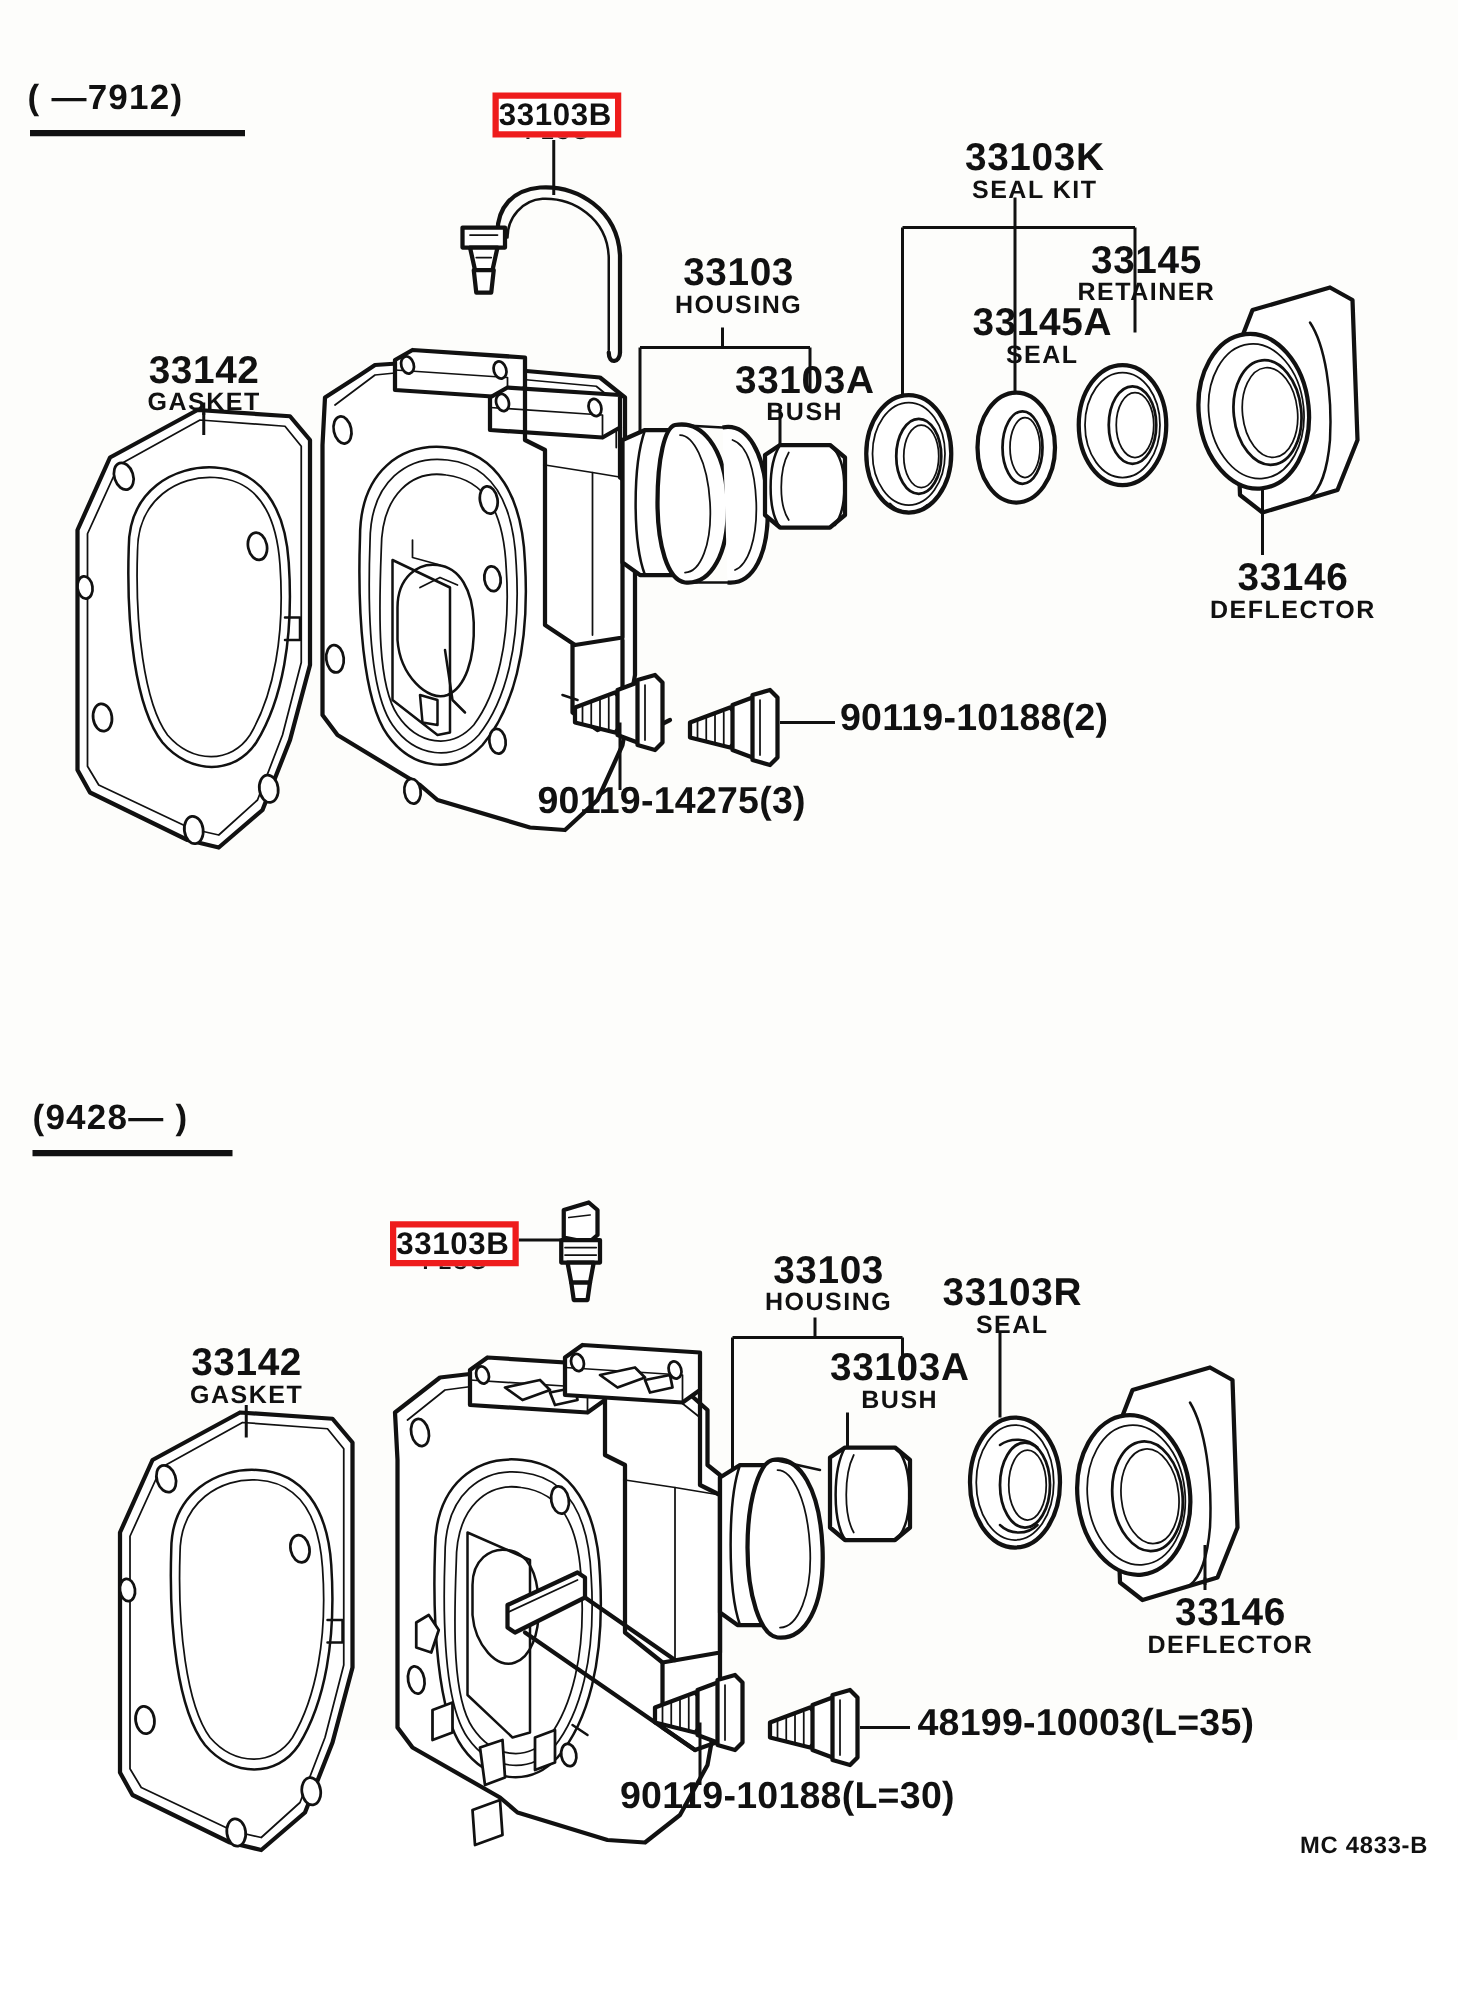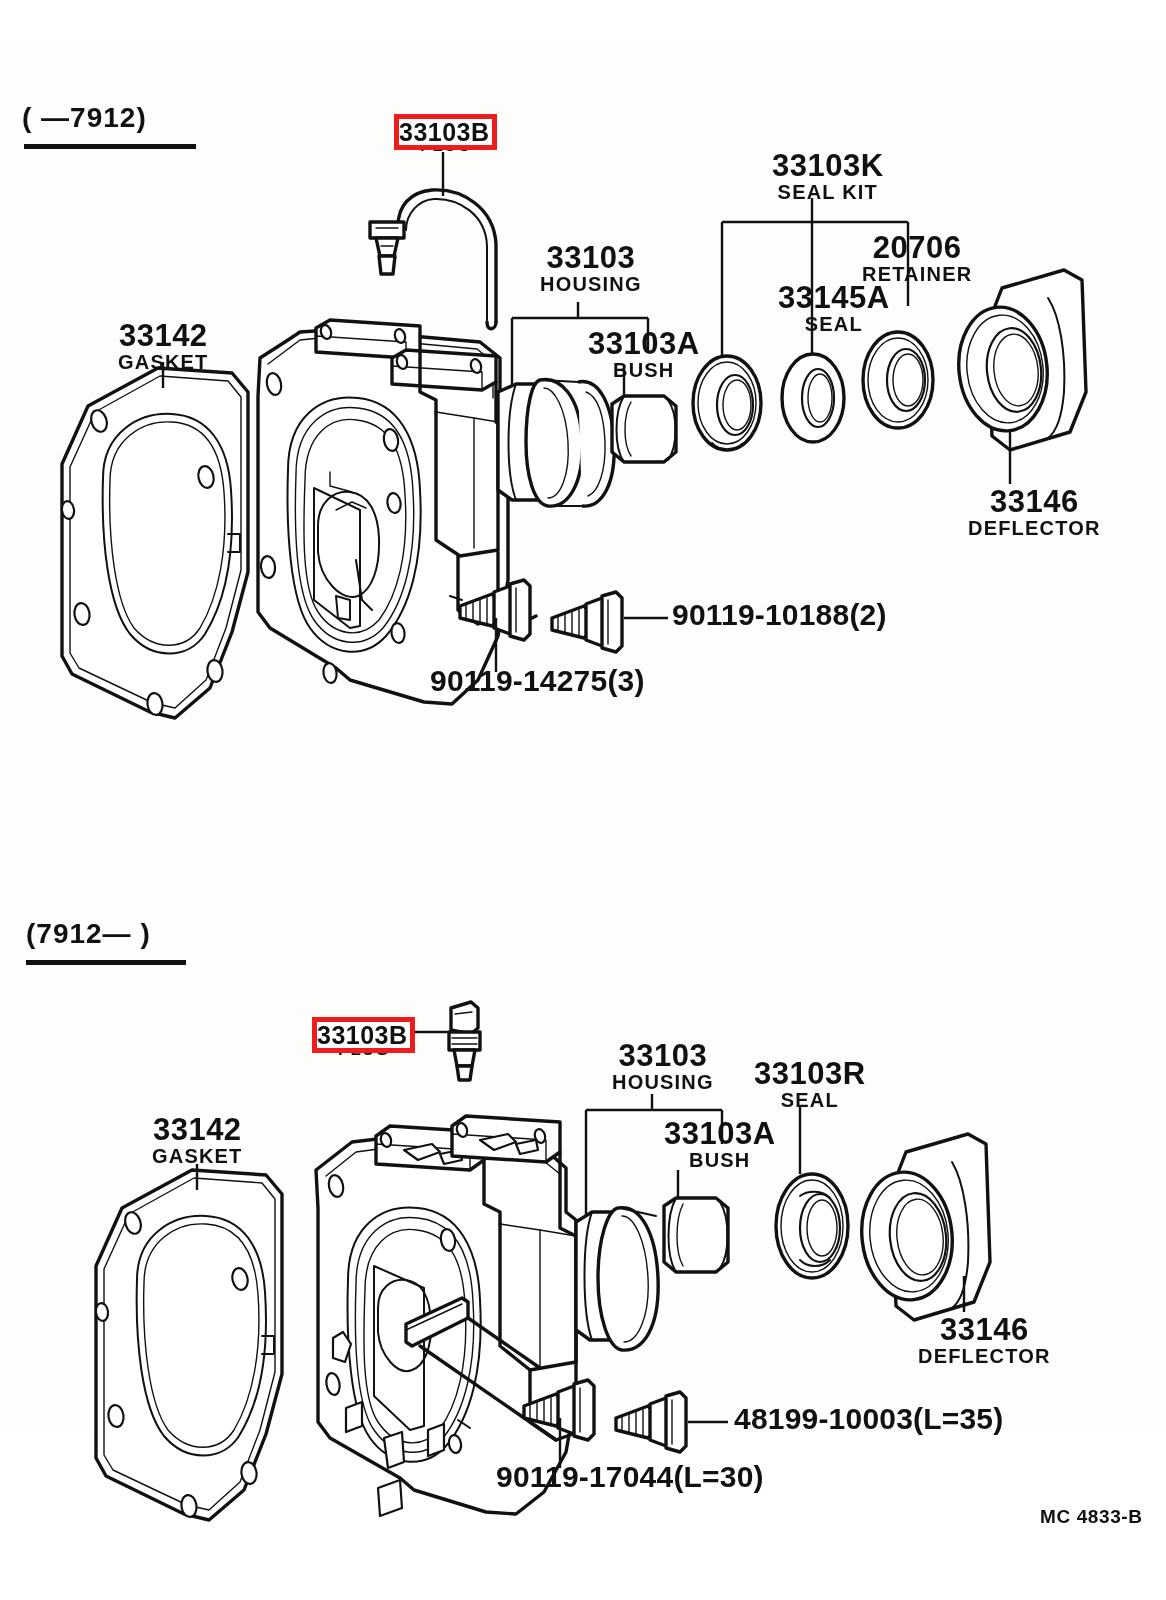--- a/index.html
+++ b/index.html
@@ -14,21 +14,20 @@
     font-family: "Liberation Sans", sans-serif;
     color: #000000;
     overflow: hidden;
   }
   .page {
     position: absolute;
     left: 0; top: 0;
     width: 1166px;
     height: 1392px;
     background: #fdfdfb;
-    margin-top: 40px;
   }
   .svg-layer {
     position: absolute;
     left: 0; top: 0;
     width: 1166px;
     height: 1600px;
   }
   
   .lbl {
     position: absolute;
@@ -487,21 +486,21 @@
       <path class="wh" d="M 650 1364 L 666 1358 L 674 1362 L 674 1402 L 666 1406 L 650 1400 Z"></path>
       <path class="wh" d="M 666 1356 L 680 1352 L 686 1358 L 686 1406 L 680 1412 L 666 1408 Z"></path>
       <path class="lnt" d="M 672 1360 L 672 1404"></path>
     </g>
     <path class="lead" d="M 688 1382 L 728 1382"></path>
   </svg>
 
   <div class="section-head" style="left:22px; top:62px;">(      —7912)</div>
   <div class="section-rule" style="left:24px; top:104px; width:172px;"></div>
 
-  <div class="section-head" style="left:26px; top:878px;">(7912—      )</div>
+  <div class="section-head" style="left:26px; top:878px;">(9428—      )</div>
   <div class="section-rule" style="left:26px; top:920px; width:160px;"></div>
 
   <div class="lbl center" style="left:118px; top:280px;">
     <span class="num">33142</span>
     <span class="desc">GASKET</span>
   </div>
 
   <div class="hl-sub" style="left:398px; top:96px; width:96px;">PLUG</div>
   <div class="hl-box" style="left:394px; top:74px; width:103px; height:36px;">
     <span class="hl-num">33103B</span>
@@ -521,21 +520,21 @@
     <span class="num">33103K</span>
     <span class="desc">SEAL KIT</span>
   </div>
 
   <div class="lbl center" style="left:778px; top:242px;">
     <span class="num">33145A</span>
     <span class="desc">SEAL</span>
   </div>
 
   <div class="lbl center" style="left:862px; top:192px;">
-    <span class="num">20706</span>
+    <span class="num">33145</span>
     <span class="desc">RETAINER</span>
   </div>
 
   <div class="lbl center" style="left:968px; top:446px;">
     <span class="num">33146</span>
     <span class="desc">DEFLECTOR</span>
   </div>
 
   <div class="boltlbl" style="left:430px; top:624px;">90119-14275(3)</div>
   <div class="boltlbl" style="left:672px; top:558px;">90119-10188(2)</div>
@@ -563,18 +562,18 @@
   <div class="lbl center" style="left:754px; top:1018px;">
     <span class="num">33103R</span>
     <span class="desc">SEAL</span>
   </div>
 
   <div class="lbl center" style="left:918px; top:1274px;">
     <span class="num">33146</span>
     <span class="desc">DEFLECTOR</span>
   </div>
 
-  <div class="boltlbl" style="left:496px; top:1420px;">90119-17044(L=30)</div>
+  <div class="boltlbl" style="left:496px; top:1420px;">90119-10188(L=30)</div>
   <div class="boltlbl" style="left:734px; top:1362px;">48199-10003(L=35)</div>
 
   <div class="corner-code" style="left:1040px; top:1466px;">MC 4833-B</div>
 
 </div>
 
 </body></html>

